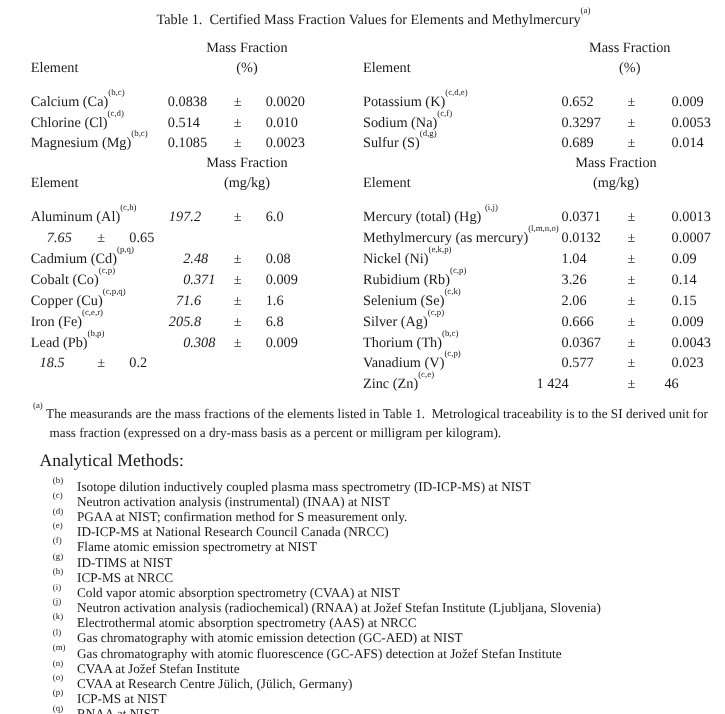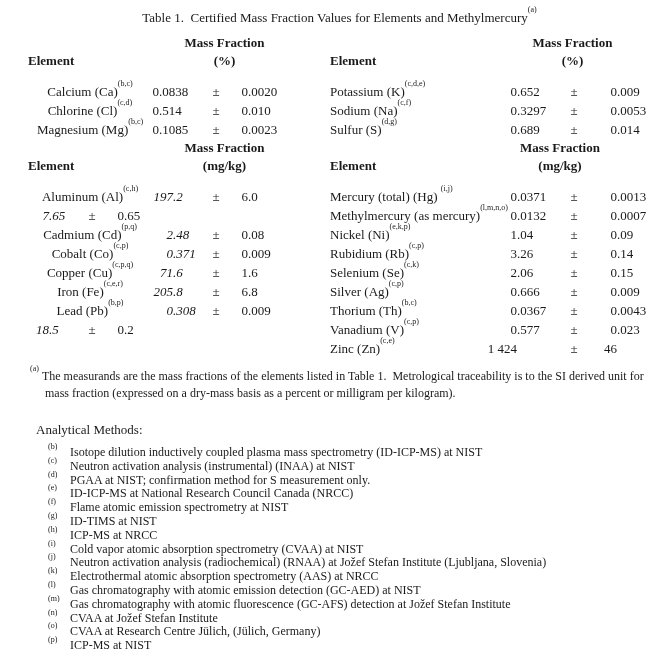--- a/index.html
+++ b/index.html
@@ -23,41 +23,41 @@
     font-size: 8px;
     position: relative;
     top: -4.5px;
     line-height: 0;
   }
 
   .halves { display: flex; }
   .half-left  { width: 302px; flex: none; }
   .half-right { flex: 1; min-width: 0; }
 
-  .head { line-height: 18px; margin-bottom: 12px; font-weight: bold; }
+  .head { line-height: 18px; margin-bottom: 12px; }
   .hrow { display: flex; white-space: nowrap; }
   .h-el { flex: none; display: inline-block; }
   .h-mf { flex: none; display: inline-block; text-align: center; }
 
   .t-lpct .h-el, .t-lmg .h-el { width: 124px; }
   .t-lpct .h-mf, .t-lmg .h-mf { width: 145px; }
   .t-rpct .h-el { width: 180px; }
   .t-rpct .h-mf { width: 125px; }
   .t-rmg  .h-el { width: 155px; }
   .t-rmg  .h-mf { width: 150px; }
 
   .trow {
     display: flex;
     height: 19px;
     line-height: 19px;
     white-space: nowrap;
     align-items: baseline;
   }
   .c-name { flex: none; white-space: nowrap; }
-  .t-lpct .c-name, .t-lmg .c-name { width: 124px; text-align: center; }
+  .t-lpct .c-name, .t-lmg .c-name { width: 124px; }
   .t-rpct .c-name { width: 180px; }
   .t-rmg  .c-name { width: 155px; }
 
   .c-val { flex: none; }
   .c-val .i { display: inline-block; text-align: right; }
   .t-lpct .c-val { width: 51px; } .t-lpct .c-val .i { width: 7px; }
   .t-lmg  .c-val { width: 51px; font-style: italic; } .t-lmg  .c-val .i { width: 21px; }
   .t-rpct .c-val { width: 51px; } .t-rpct .c-val .i { width: 7px; }
   .t-rmg  .c-val { width: 76px; } .t-rmg  .c-val .i { width: 32px; }
 
@@ -78,24 +78,24 @@
     font-size: 12px;
     line-height: 17px;
     padding-left: 17px;
     text-indent: -15px;
     padding-right: 4px;
     white-space: pre-wrap;
   }
   .footnote sup.supr { margin-right: 3px; }
 
   .methods-heading {
-    margin-top: 20px;
+    margin-top: 10px;
     margin-left: 8px;
     line-height: 15px;
-    font-size: 13px;
+    font-size: 16px;
   }
   .methods { margin-top: 9px; }
   .mi {
     position: relative;
     padding-left: 42px;
     line-height: 13.8px;
     font-size: 12px;
     white-space: nowrap;
   }
   .mi sup.supr { position: absolute; left: 20px; top: 1px; }

